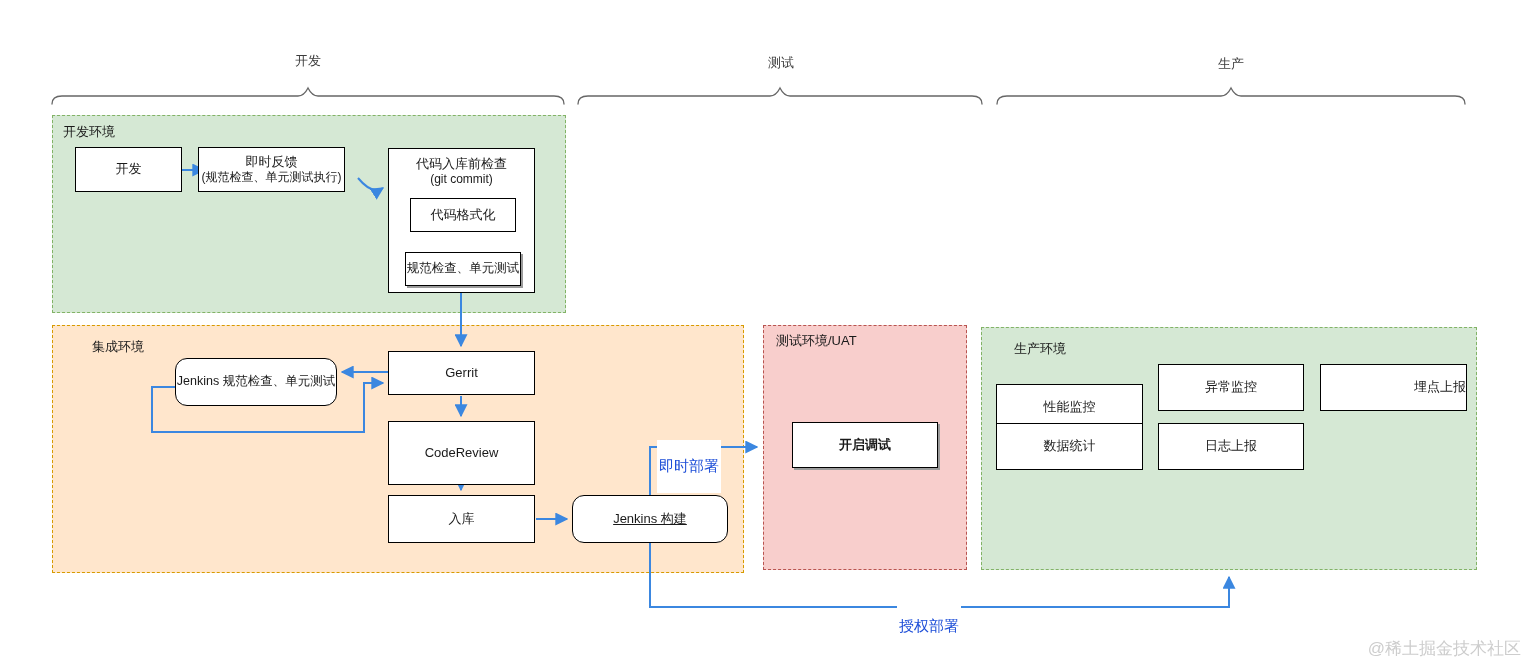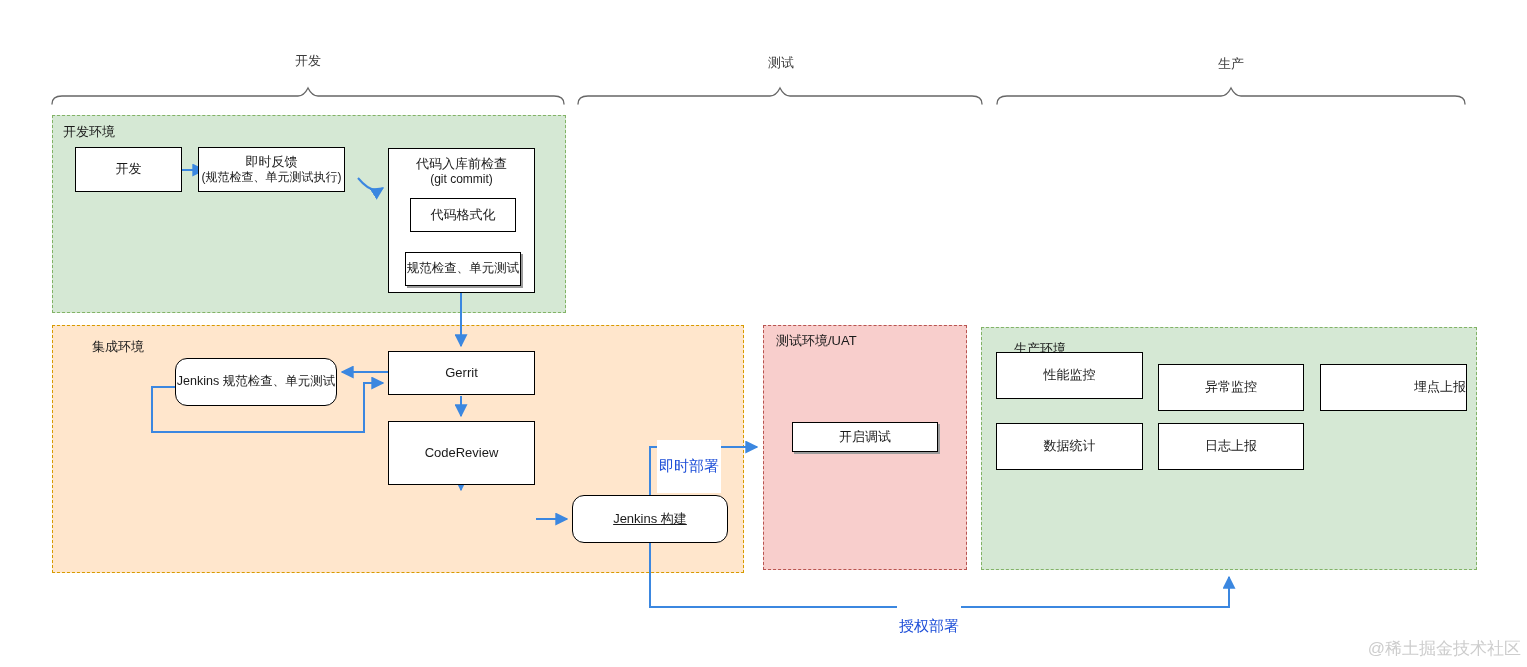--- a/index.html
+++ b/index.html
@@ -114,29 +114,32 @@
 
   <div class="node rounded" style="left:175px;top:358px;width:162px;height:48px;font-size:12.5px;">
     <span>Jenkins 规范检查、单元测试</span>
   </div>
   <div class="node" style="left:388px;top:351px;width:147px;height:44px;">
     <span>Gerrit</span>
   </div>
   <div class="node" style="left:388px;top:421px;width:147px;height:64px;">
     <span>CodeReview</span>
   </div>
+  <div class="node" style="left:388px;top:495px;width:147px;height:48px;">
+    <span>入库</span>
+  </div>
   <div class="node rounded" style="left:572px;top:495px;width:156px;height:48px;text-decoration:underline;">
     <span>Jenkins 构建</span>
   </div>
 
-  <div class="node shadowed" style="left:792px;top:422px;width:146px;height:30px;">
+  <div class="node shadowed" style="left:792px;top:422px;width:146px;height:46px;font-weight:bold;">
     <span>开启调试</span>
   </div>
 
-  <div class="node" style="left:996px;top:352px;width:147px;height:47px;">
+  <div class="node" style="left:996px;top:384px;width:147px;height:47px;">
     <span>性能监控</span>
   </div>
   <div class="node" style="left:1158px;top:364px;width:146px;height:47px;">
     <span>异常监控</span>
   </div>
   <div class="node" style="left:1320px;top:364px;width:147px;height:47px;align-items:flex-end;">
     <span>埋点上报</span>
   </div>
   <div class="node" style="left:996px;top:423px;width:147px;height:47px;">
     <span>数据统计</span>

